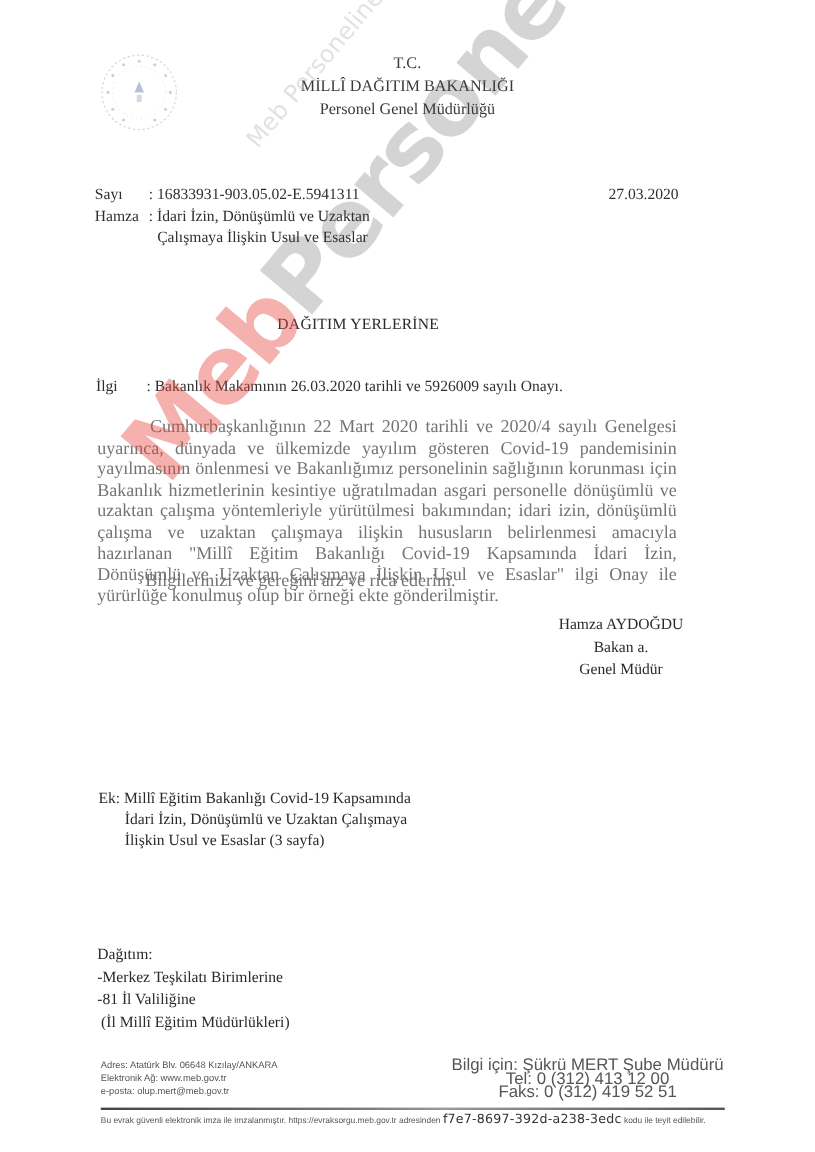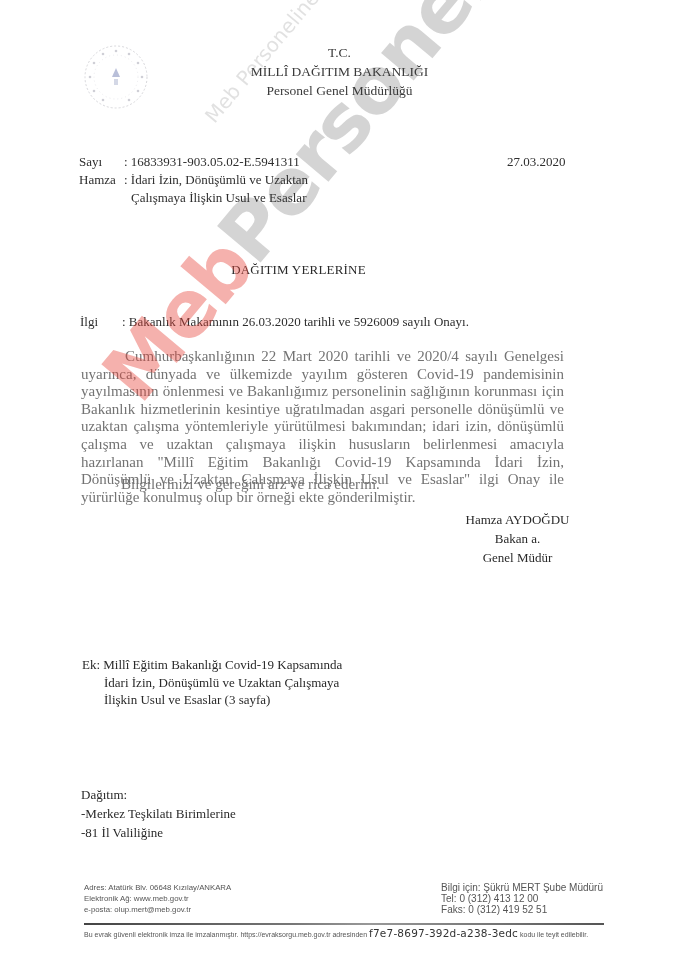--- a/index.html
+++ b/index.html
@@ -11,21 +11,21 @@
   .meta { font-size: 13px; line-height: 18px; color: #2e2e2e; }
   .meta .lbl { display: inline-block; width: 45px; }
   .title { position: absolute; left: 0; width: 597px; top: 262px; text-align: center; font-size: 13px; letter-spacing: 0.2px; }
   .body-p { position: absolute; left: 81px; width: 483px; font-size: 15px; line-height: 17.6px; text-align: justify; color: #737373; }
   .body-p .indent { display: inline-block; width: 44px; }
   .sign { position: absolute; left: 440px; width: 155px; text-align: center; font-size: 13px; line-height: 19px; }
   .ek { position: absolute; left: 82px; top: 656px; font-size: 13px; line-height: 17.5px; }
   .ek .cont { padding-left: 22px; }
   .dist { position: absolute; left: 81px; top: 785px; font-size: 13px; line-height: 19px; }
   .foot-left { position: absolute; left: 84px; top: 882px; font-family: Liberation Sans, sans-serif; font-size: 7.8px; line-height: 11px; color: #555; }
-  .foot-right { position: absolute; right: 76px; top: 882px; font-family: "Liberation Sans", sans-serif; font-size: 10px; line-height: 11px; color: #555; text-align: left; }
+  .foot-right { position: absolute; right: 76px; top: 882px; font-family: "Liberation Sans", sans-serif; font-size: 14px; line-height: 11px; color: #555; text-align: center; }
   .rule { position: absolute; left: 84px; width: 520px; top: 923px; height: 2px; background: linear-gradient(to right, #444 0%, #777 40%, #999 55%, #555 100%); }
   .verify { position: absolute; left: 84px; top: 928px; font-family: "Liberation Sans", sans-serif; font-size: 7px; line-height: 11px; color: #555; white-space: nowrap; }
   .verify .code { font-family: "DejaVu Sans", sans-serif; font-size: 10.5px; color: #333; letter-spacing: 0.2px; }
   .wm { position: absolute; left: 85px; top: 360px; transform-origin: 0 0; transform: rotate(-50deg); pointer-events: none; }
   .wm-main { font-family: "DejaVu Sans", sans-serif; font-weight: bold; font-size: 78px; letter-spacing: -2px; white-space: nowrap; }
   .wm-main .a { color: rgba(232, 70, 60, 0.42); }
   .wm-main .b { color: rgba(60, 60, 60, 0.22); }
   .wm-sub { position: absolute; left: 200px; top: 112px; transform-origin: 0 0; transform: rotate(-50deg);
             font-family: "DejaVu Sans", sans-serif; font-size: 20px; color: rgba(120,120,120,0.22); white-space: nowrap; pointer-events: none; }
 </style>
@@ -91,20 +91,21 @@
 <div class="ek">
   <div>Ek: Millî Eğitim Bakanlığı Covid-19 Kapsamında</div>
   <div class="cont">İdari İzin, Dönüşümlü ve Uzaktan Çalışmaya</div>
   <div class="cont">İlişkin Usul ve Esaslar (3 sayfa)</div>
 </div>
 
 <div class="dist">
   <div>Dağıtım:</div>
   <div>-Merkez Teşkilatı Birimlerine</div>
   <div>-81 İl Valiliğine</div>
+  <div style="white-space:pre;"> (İl Millî Eğitim Müdürlükleri)</div>
 </div>
 
 <div class="foot-left">
   <div>Adres: Atatürk Blv. 06648 Kızılay/ANKARA</div>
   <div>Elektronik Ağ: www.meb.gov.tr</div>
   <div>e-posta: olup.mert@meb.gov.tr</div>
 </div>
 <div class="foot-right">
   <div>Bilgi için:  Şükrü MERT Şube Müdürü</div>
   <div>Tel:  0 (312) 413 12 00</div>

